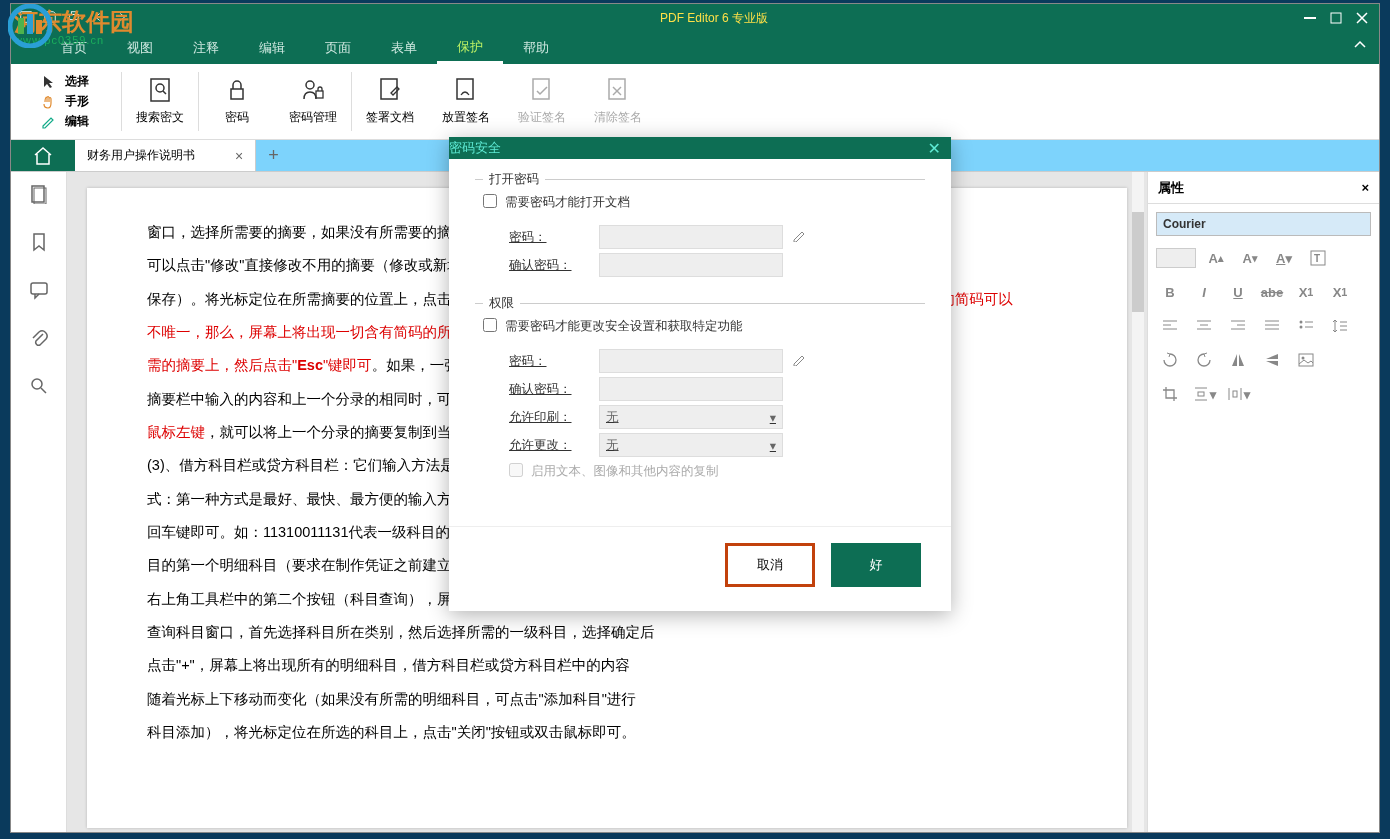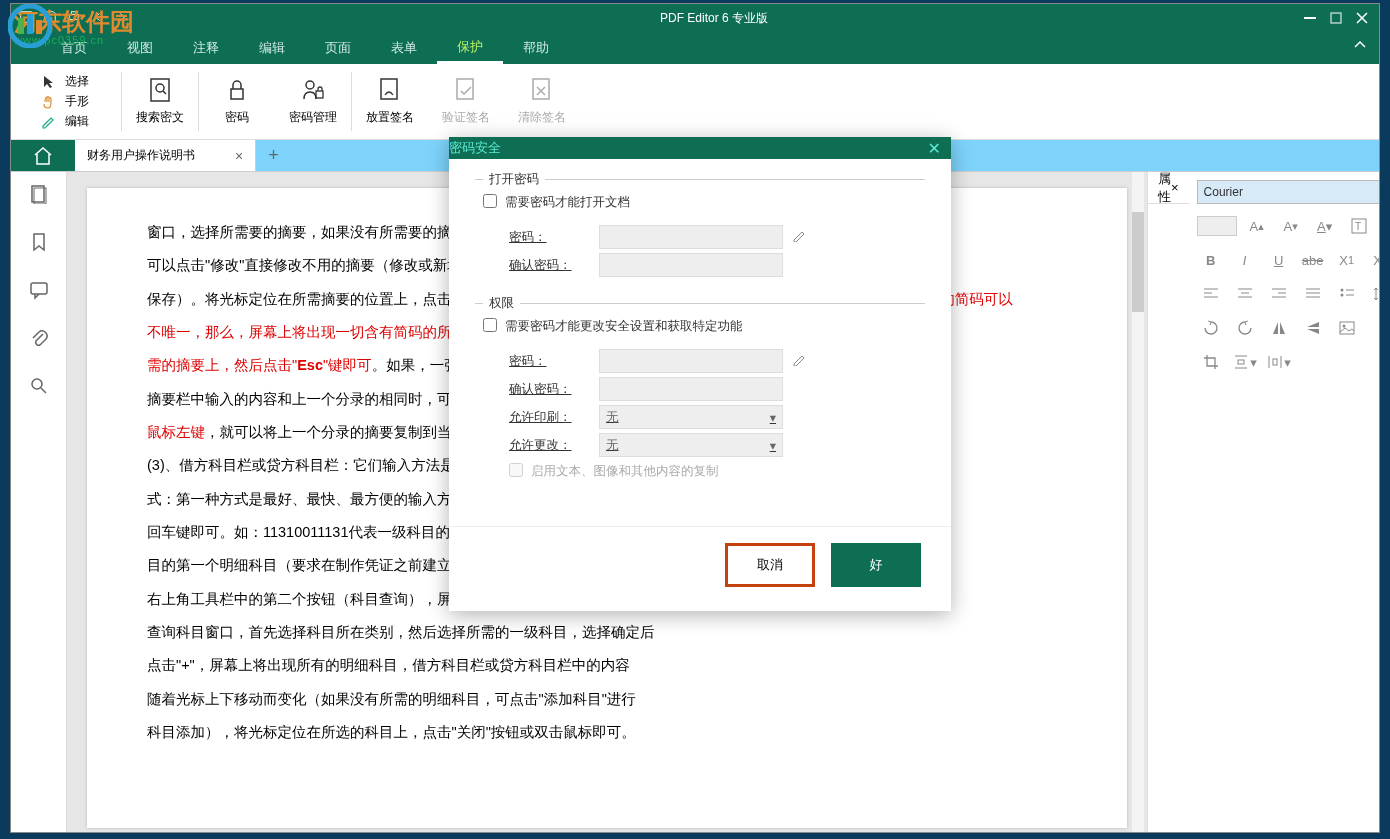--- a/index.html
+++ b/index.html
@@ -1,47 +1,47 @@
 <!DOCTYPE html>
 <html><head>
 <meta charset="utf-8">
 <style>
 * { margin: 0; padding: 0; box-sizing: border-box; font-family: "Microsoft YaHei", sans-serif; }
 body { background: #0a3a5c; width: 1390px; height: 839px; overflow: hidden; }
 .app-window { position: absolute; left: 10px; top: 3px; width: 1370px; height: 830px; background: #fff; display: flex; flex-direction: column; border: 1px solid #888; }
-.title-bar { background: #0d6e54; color: #ffffff; height: 28px; display: flex; align-items: center; font-size: 12px; }
+.title-bar { background: #0d6e54; color: #fde047; height: 28px; display: flex; align-items: center; font-size: 12px; }
 .title-left { display: flex; gap: 10px; padding-left: 8px; }
 .title-left svg { width: 14px; height: 14px; }
 .title-center { flex: 1; text-align: center; }
 .title-right { display: flex; gap: 4px; padding-right: 6px; }
 .title-right .btn { width: 22px; height: 16px; display: flex; align-items: center; justify-content: center; cursor: pointer; }
 .menu-bar { background: #0d6e54; color: #cfe8e0; height: 32px; display: flex; align-items: center; padding-left: 30px; font-size: 13px; position: relative; }
 .menu-bar .item { padding: 0 20px; height: 100%; display: flex; align-items: center; cursor: pointer; }
 .menu-bar .item.active { color: #bef264; border-bottom: 3px solid #fff; }
 .menu-bar .expand { position: absolute; right: 12px; top: 6px; cursor: pointer; }
 .ribbon { background: #fff; border-bottom: 1px solid #ddd; height: 76px; display: flex; }
-.tool-col { width: 110px; display: flex; flex-direction: column; justify-content: center; padding-left: 30px; gap: 3px; font-size: 12px; }
+.tool-col { width: 110px; display: flex; flex-direction: column; justify-content: center; padding-left: 30px; gap: 3px; font-size: 12px; font-weight: bold; }
 .tool-col .row { display: flex; align-items: center; gap: 8px; cursor: pointer; }
 .tool-col .row svg { width: 16px; height: 16px; }
 .sep { width: 1px; background: #ddd; margin: 8px 0; }
 .ribbon-btn { width: 76px; display: flex; flex-direction: column; align-items: center; justify-content: center; gap: 6px; font-size: 12px; cursor: pointer; }
 .ribbon-btn svg { width: 26px; height: 26px; }
 .ribbon-btn.disabled { color: #aaa; }
 .tab-strip { background: #7dd3fc; height: 32px; display: flex; align-items: center; border-bottom: 1px solid #ccc; }
 .home-tab { background: #0d6e54; width: 64px; height: 100%; display: flex; align-items: center; justify-content: center; }
 .file-tab { background: #fff; border-right: 1px solid #ccc; height: 100%; display: flex; align-items: center; padding: 0 12px; font-size: 12px; gap: 40px; }
 .file-tab .close { cursor: pointer; font-size: 14px; color: #666; }
 .add-tab { padding: 0 12px; cursor: pointer; color: #666; font-size: 18px; }
 .content-area { flex: 1; display: flex; overflow: hidden; }
 .left-rail { width: 56px; background: #fff; border-right: 1px solid #ddd; display: flex; flex-direction: column; align-items: center; padding-top: 12px; gap: 24px; }
 .left-rail svg { width: 20px; height: 20px; cursor: pointer; }
 .doc-view { flex: 1; background: #e6e6e6; position: relative; overflow: hidden; padding: 16px 20px; }
 .page { background: #fff; width: 1040px; height: 640px; margin: 0 auto; padding: 28px 60px; font-size: 14.5px; line-height: 2.3; color: #000; box-shadow: 0 0 3px rgba(0,0,0,0.2); }
 .page .red { color: #d00; }
-.right-panel { width: 232px; background: #fff; border-left: 1px solid #ddd; display: flex; flex-direction: row; }
+.right-panel { width: 232px; background: #fff; border-left: 1px solid #ddd; display: flex; flex-direction: column; font-weight: bold; }
 .panel-head { height: 32px; border-bottom: 1px solid #ddd; display: flex; align-items: center; justify-content: space-between; padding: 0 10px; font-size: 13px; }
 .panel-body { padding: 8px; }
 .font-sel { background: #d6eaf8; border: 1px solid #bbb; height: 24px; font-size: 12px; padding: 0 6px; display: flex; align-items: center; color: #333; }
 .prop-row { display: flex; gap: 6px; margin-top: 10px; align-items: center; }
 .prop-btn { width: 28px; height: 24px; display: flex; align-items: center; justify-content: center; color: #888; cursor: pointer; font-size: 13px; }
 .prop-btn svg { width: 18px; height: 18px; }
 .color-sw { width: 40px; height: 20px; background: #eee; border: 1px solid #ccc; }
 .dialog { position: absolute; left: 449px; top: 137px; width: 502px; background: #fff; box-shadow: 0 4px 20px rgba(0,0,0,0.3); z-index: 100; }
 .dlg-title { background: #0d6e54; color: #5eead4; height: 22px; display: flex; align-items: center; justify-content: flex-start; font-size: 13px; position: relative; }
 .dlg-close { position: absolute; right: 10px; cursor: pointer; font-size: 16px; }
@@ -179,20 +179,27 @@
           <path d="M4 22 Q4 15 10 15 Q16 15 16 22" fill="none" stroke="#333" stroke-width="1.5"></path>
           <rect x="16" y="14" width="7" height="7" fill="none" stroke="#333" stroke-width="1.3"></rect>
           <path d="M18 14 V12 a2 2 0 0 1 4 0 V14" fill="none" stroke="#333" stroke-width="1.3"></path>
         </svg>
         <span>密码管理</span>
       </div>
     <div class="sep"></div>
     <div class="ribbon-btn">
         <svg viewBox="0 0 26 26">
           <rect x="4" y="2" width="16" height="20" fill="none" stroke="#333" stroke-width="1.5"></rect>
+          <path d="M14 16 L20 10 L22 12 L16 18 Z" fill="none" stroke="#333" stroke-width="1.3"></path>
+        </svg>
+        <span>签署文档</span>
+      </div>
+    <div class="ribbon-btn">
+        <svg viewBox="0 0 26 26">
+          <rect x="4" y="2" width="16" height="20" fill="none" stroke="#333" stroke-width="1.5"></rect>
           <path d="M8 18 Q12 12 16 18" fill="none" stroke="#333" stroke-width="1.3"></path>
         </svg>
         <span>放置签名</span>
       </div>
     <div class="ribbon-btn disabled">
         <svg viewBox="0 0 26 26">
           <rect x="4" y="2" width="16" height="20" fill="none" stroke="#aaa" stroke-width="1.5"></rect>
           <path d="M8 14 L11 17 L18 10" fill="none" stroke="#aaa" stroke-width="1.5"></path>
         </svg>
         <span>验证签名</span>

